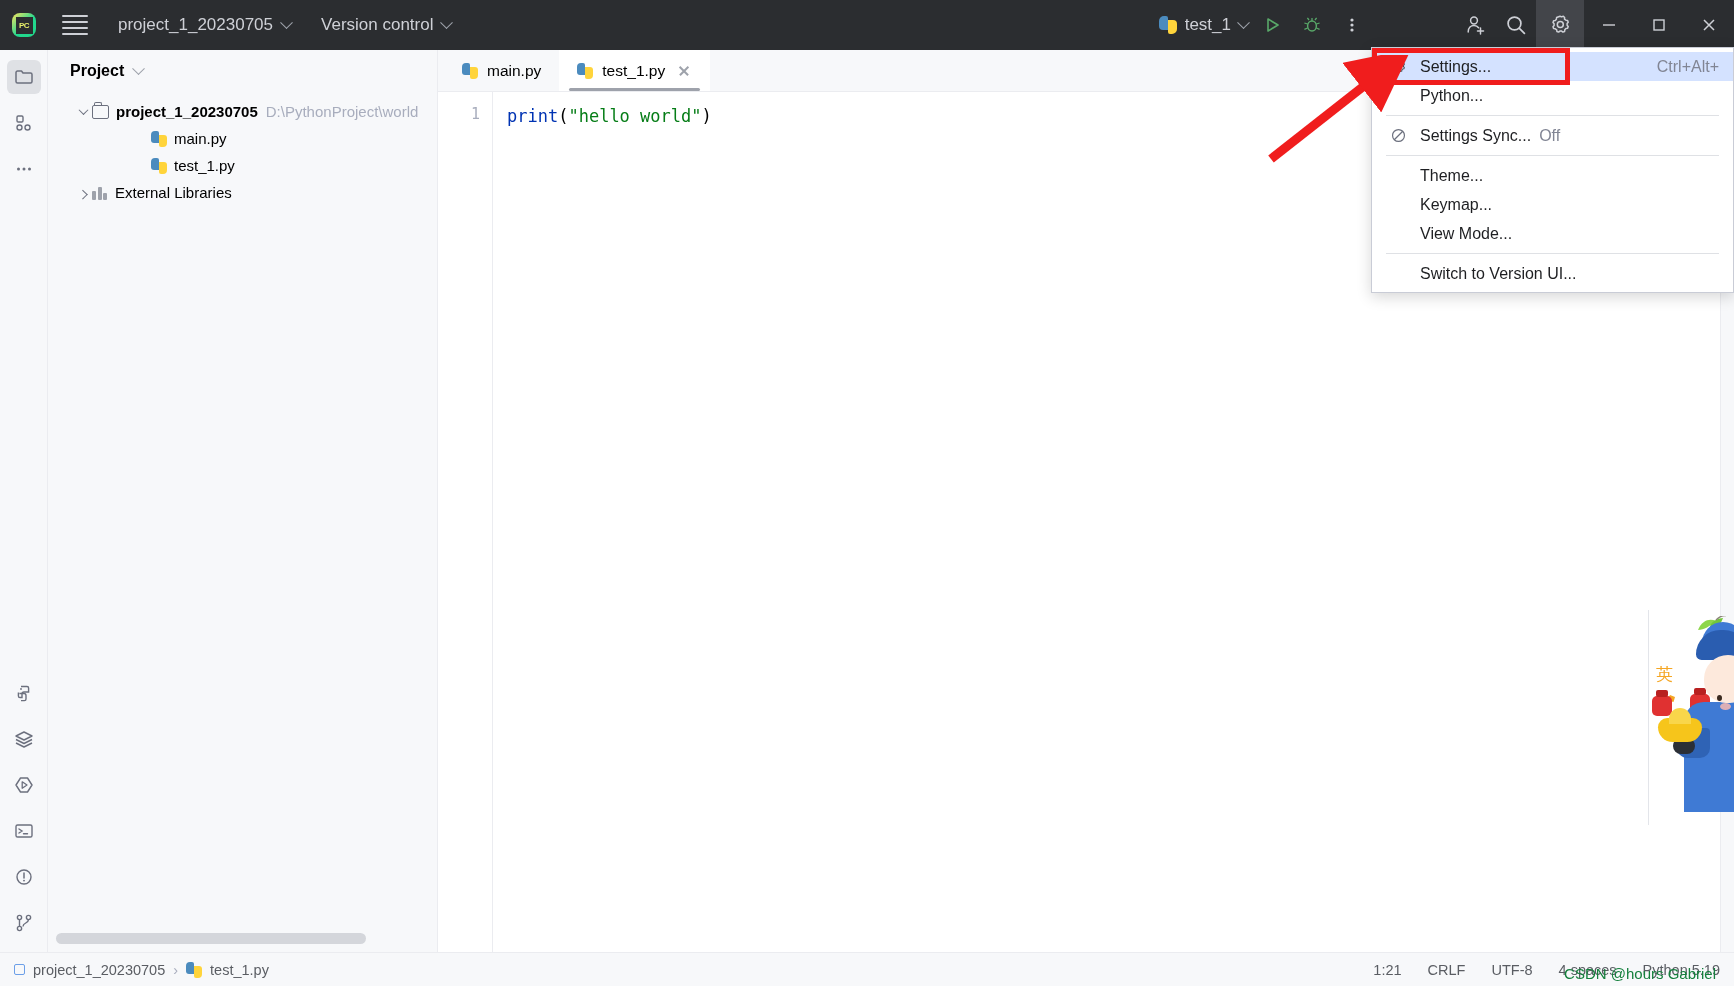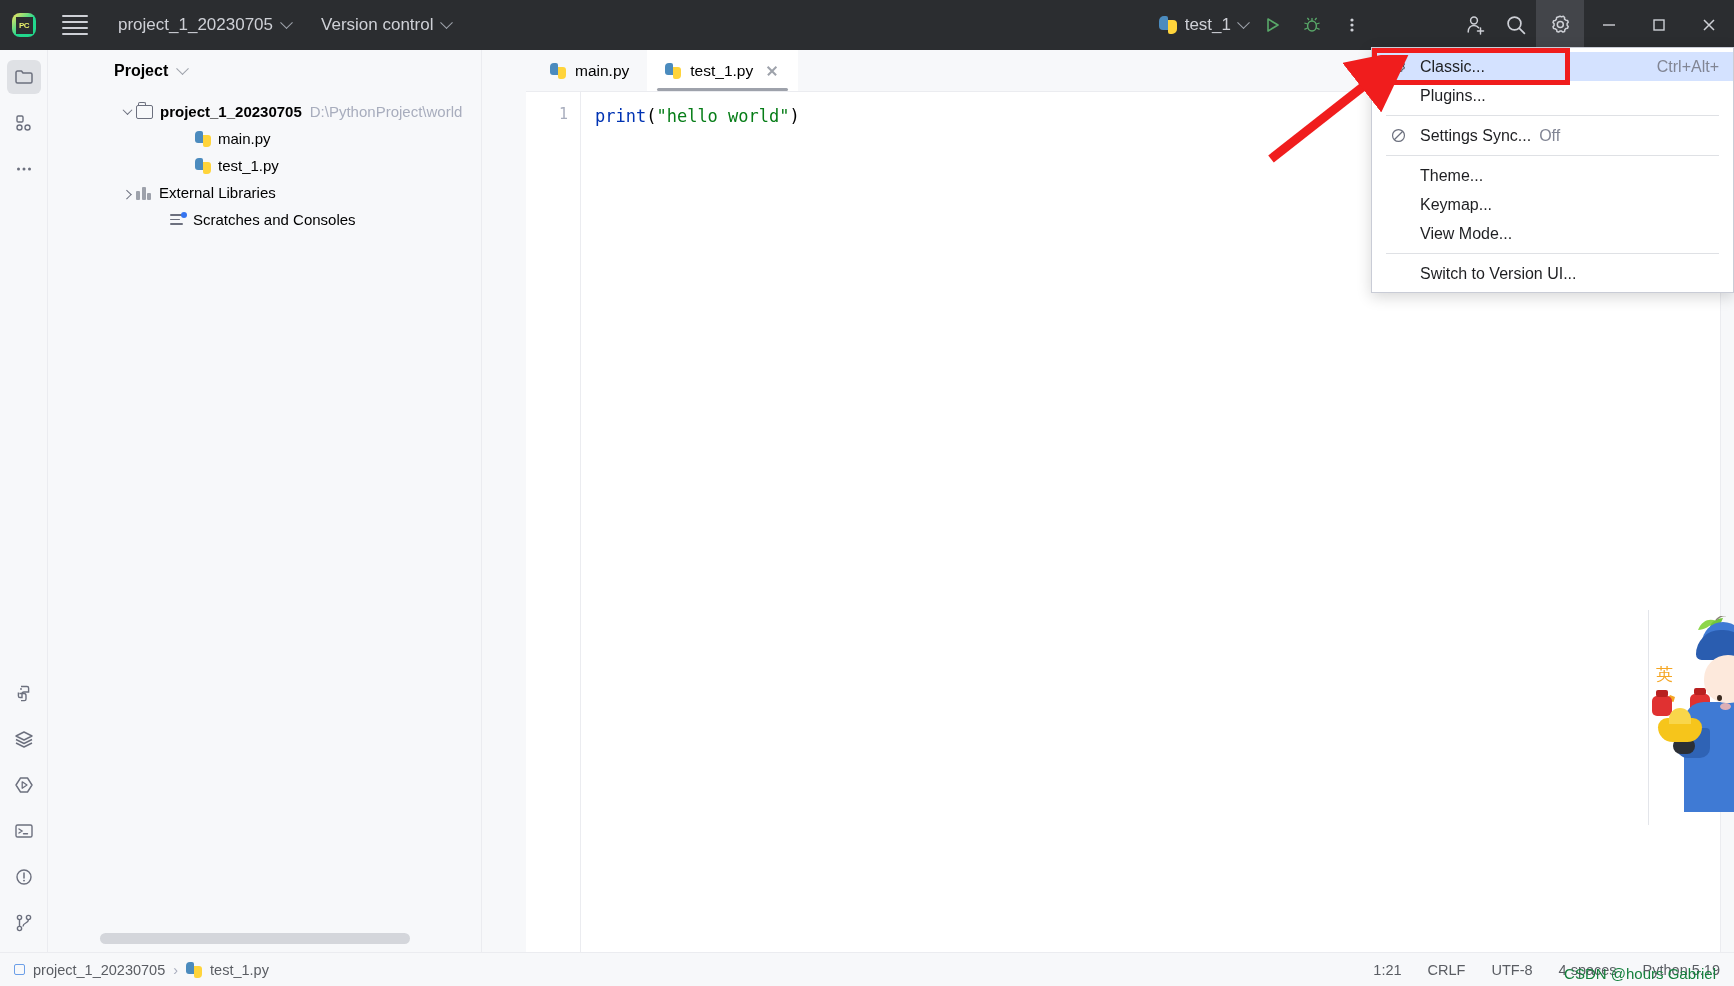--- a/index.html
+++ b/index.html
@@ -90,21 +90,21 @@
   }
   .icon-btn svg { display: block; }
   .settings-btn-active { background: #43454a; }
   .win-btn {
     width: 50px; height: 50px;
     display: flex; align-items: center; justify-content: center;
     cursor: pointer;
   }
 
   
-  .body-row { flex: 1; display: flex; min-height: 0; position: relative; gap: 44px; }
+  .body-row { flex: 1; display: flex; min-height: 0; position: relative; }
 
   
   .rail {
     width: 48px; background: #f7f8fa;
     border-right: 1px solid #ebecf0;
     display: flex; flex-direction: column; align-items: center;
     padding-top: 10px;
     flex: 0 0 48px;
   }
   .rail-btn {
@@ -542,28 +542,20 @@
               <i></i>
             </span>
           <span class="lib-ico">
               <b style="height:9px"></b>
               <b style="height:13px"></b>
               <b style="height:7px"></b>
             </span>
           <span>External Libraries</span>
         </div>
 
-        <div class="tree-row" style="padding-left:78px">
-          <span class="scratch-ico">
-              <b></b>
-              <b></b>
-              <b></b>
-            </span>
-          <span>Scratches and Consoles</span>
-        </div>
       </div>
 
       <div class="hscroll-track">
         <div class="hscroll-thumb"></div>
       </div>
     </div>
 
     <div class="editor">
       <div class="tabbar">
         <div class="tab">
@@ -605,27 +597,27 @@
   </div>
 
   <div class="menu">
     <div class="menu-item hl">
       <span class="mi-ico">
         <svg width="17" height="17" viewBox="0 0 24 24">
           <path d="M12 3.2 L13.7 3.9 L15.3 3.2 L16.6 4.5 L16.5 6.2 L17.9 7.2 L19.6 7.4 L20.2 9.2 L19.1 10.5 L19.1 12.2 L20.2 13.5 L19.6 15.3 L17.9 15.5 L16.8 16.8 L16.6 18.5 L14.9 19.1 L13.6 18.1 L11.9 18.1 L10.6 19.1 L8.9 18.5 L8.7 16.8 L7.3 15.8 L5.6 15.6 L5 13.8 L6.1 12.5 L6.1 10.8 L5 9.5 L5.6 7.7 L7.3 7.5 L8.4 6.2 L8.6 4.5 Z" fill="none" stroke="#4a4d55" stroke-width="1.5" stroke-linejoin="round"></path>
           <circle cx="12.3" cy="11.4" r="3" fill="none" stroke="#4a4d55" stroke-width="1.5"></circle>
         </svg>
       </span>
-      <span class="mi-label">Classic...</span>
+      <span class="mi-label">Settings...</span>
       <span class="mi-right">Ctrl+Alt+</span>
     </div>
 
     <div class="menu-item">
       <span class="mi-ico"></span>
-      <span class="mi-label">Plugins...</span>
+      <span class="mi-label">Python...</span>
     </div>
 
     <div class="menu-sep"></div>
 
     <div class="menu-item">
       <span class="mi-ico">
         <svg width="17" height="17" viewBox="0 0 20 20">
           <circle cx="10" cy="10" r="7" fill="none" stroke="#6c707e" stroke-width="1.4"></circle>
           <path d="M5 15 L15 5" stroke="#6c707e" stroke-width="1.4"></path>
         </svg>

